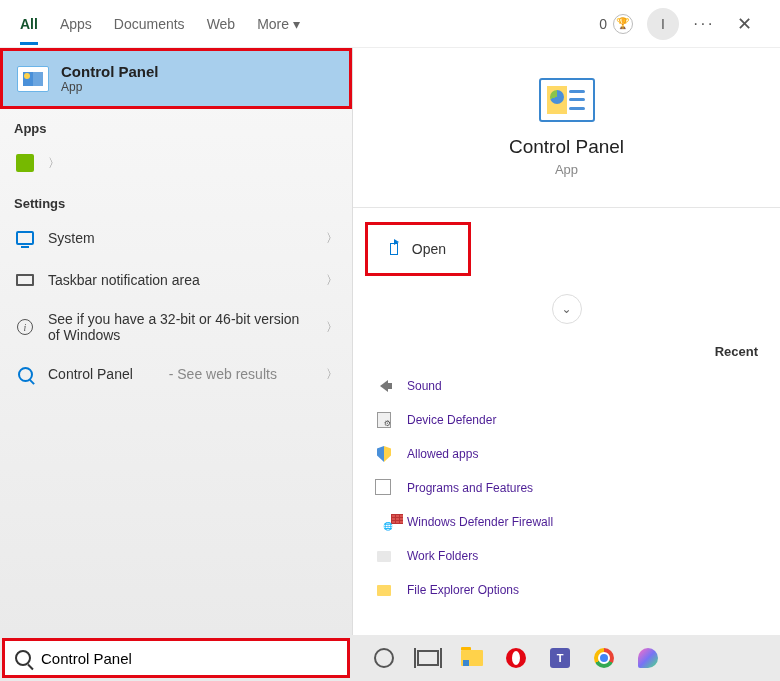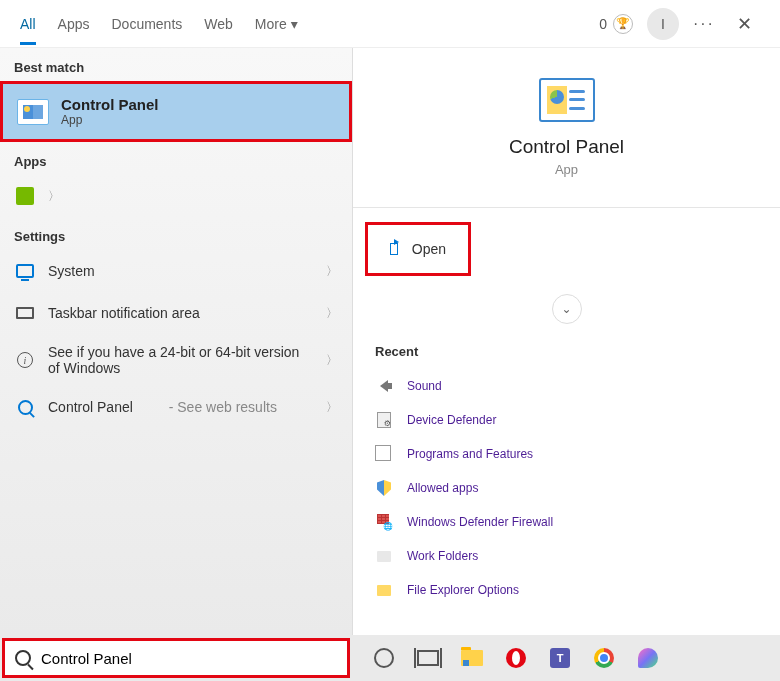--- a/index.html
+++ b/index.html
@@ -1,21 +1,21 @@
 <!DOCTYPE html>
 <html><head>
 <meta charset="utf-8">
 <style>
 * { box-sizing: border-box; margin: 0; padding: 0; font-family: "Segoe UI", -apple-system, sans-serif; }
 body { width: 780px; height: 681px; background: #f0f0f0; overflow: hidden; position: relative; }
 
 .header { height: 48px; background: #fff; display: flex; align-items: center; padding: 0 20px; border-bottom: 1px solid #eee; }
 .tabs { display: flex; gap: 22px; flex: 1; }
 .tab { font-size: 14px; color: #666; padding: 12px 0; cursor: pointer; position: relative; }
-.tab.active { color: #0369a1; font-weight: 400; }
+.tab.active { color: #14532d; font-weight: 700; }
 .tab.active::after { content: ""; position: absolute; bottom: -1px; left: 0; right: 0; height: 3px; background: #0078d4; }
 .header-right { display: flex; align-items: center; gap: 14px; }
 .points { display: flex; align-items: center; gap: 6px; font-size: 14px; color: #555; }
 .trophy-icon { width: 20px; height: 20px; border-radius: 50%; border: 1px solid #bbb; display: flex; align-items: center; justify-content: center; font-size: 11px; }
 .avatar { width: 32px; height: 32px; border-radius: 50%; background: #e8e8e8; display: flex; align-items: center; justify-content: center; font-size: 14px; color: #555; }
 .more-dots { font-size: 16px; color: #555; cursor: pointer; letter-spacing: 2px; }
 .close-btn { font-size: 18px; color: #555; cursor: pointer; padding: 4px 8px; }
 
 .main { display: flex; height: calc(100% - 48px - 46px); }
 .left-panel { width: 352px; background: linear-gradient(to bottom, #f8f8f8, #eaeaea); overflow-y: auto; }
@@ -53,21 +53,21 @@
 .preview-title { font-size: 19px; font-weight: 400; color: #222; margin-bottom: 4px; }
 .preview-sub { font-size: 13px; color: #888; }
 
 .preview-sep { border-top: 1px solid #e5e5e5; margin: 10px 0 0; }
 .open-row { display: flex; align-items: center; gap: 14px; padding: 16px 22px; border: 3px solid #e30613; margin: 14px 12px 0; cursor: pointer; width: 106px; }
 .open-icon { width: 16px; height: 12px; border: 1.5px solid #0078d4; position: relative; }
 .open-icon::after { content: ""; position: absolute; width: 0; height: 0; border-left: 5px solid #0078d4; border-top: 3px solid transparent; border-bottom: 3px solid transparent; top: -5px; right: -2px; }
 .open-label { font-size: 14px; color: #333; }
 .expand-chevron { width: 30px; height: 30px; border: 1px solid #ddd; border-radius: 50%; display: flex; align-items: center; justify-content: center; margin: 18px auto 10px; cursor: pointer; color: #666; font-size: 12px; }
 
-.recent-section { padding: 10px 22px; }
+.recent-section { padding: 10px 22px; text-align: right; }
 .recent-header { font-size: 13px; font-weight: 600; color: #333; margin-bottom: 10px; }
 .recent-item { display: flex; align-items: center; gap: 14px; padding: 8px 0; cursor: pointer; font-size: 12px; color: #4c1d95; }
 .recent-icon { width: 18px; height: 18px; display: flex; align-items: center; justify-content: center; flex-shrink: 0; }
 
 .bottom { position: absolute; bottom: 0; left: 0; right: 0; height: 46px; display: flex; align-items: center; background: #eaeaea; }
 .search-box { flex: 0 0 348px; height: 40px; background: #fff; border: 3px solid #e30613; display: flex; align-items: center; padding: 0 10px; gap: 10px; margin: 0 2px; }
 .search-icon-lg { width: 16px; height: 16px; border: 2px solid #333; border-radius: 50%; position: relative; flex-shrink: 0; }
 .search-icon-lg::after { content: ""; position: absolute; width: 7px; height: 2px; background: #333; transform: rotate(45deg); bottom: -4px; right: -5px; }
 .search-input { border: none; outline: none; font-size: 15px; flex: 1; }
 .taskbar-icons { display: flex; align-items: center; gap: 16px; padding: 0 18px; }
@@ -116,21 +116,20 @@
       <span class="trophy-icon">🏆</span>
     </div>
     <div class="avatar">I</div>
     <div class="more-dots">···</div>
     <div class="close-btn">✕</div>
   </div>
 </div>
 
 <div class="main">
   <div class="left-panel">
-    <div class="section-header">Best match</div>
     <div class="best-match">
       <div class="icon-box">
           <div class="cp-mini"></div>
         </div>
       <div>
         <div class="title">Control Panel</div>
         <div class="subtitle">App</div>
       </div>
     </div>
 
@@ -154,21 +153,21 @@
       <div class="list-icon">
           <div class="taskbar-ico"></div>
         </div>
       <div class="list-label">Taskbar notification area</div>
       <div class="chevron">〉</div>
     </div>
     <div class="list-item">
       <div class="list-icon">
           <div class="info-icon">i</div>
         </div>
-      <div class="list-label">See if you have a 24-bit or 64-bit version of Windows</div>
+      <div class="list-label">See if you have a 32-bit or 46-bit version of Windows</div>
       <div class="chevron">〉</div>
     </div>
 
     <div class="list-item">
       <div class="list-icon">
           <div class="search-icon-sm"></div>
         </div>
       <div class="list-label"><span>Control Panel</span><span class="list-sub"> - See web results</span></div>
       <div class="chevron">〉</div>
     </div>
@@ -204,29 +203,29 @@
           <span>Sound</span>
         </div>
       <div class="recent-item">
           <div class="recent-icon">
             <div class="devmgr-shape"></div>
           </div>
           <span>Device Defender</span>
         </div>
       <div class="recent-item">
           <div class="recent-icon">
+            <div class="shield-shape"></div>
+          </div>
+          <span>Allowed apps</span>
+        </div>
+      <div class="recent-item">
+          <div class="recent-icon">
             <div class="prog-shape"></div>
           </div>
           <span>Programs and Features</span>
-        </div>
-      <div class="recent-item">
-          <div class="recent-icon">
-            <div class="shield-shape"></div>
-          </div>
-          <span>Allowed apps</span>
         </div>
       <div class="recent-item">
           <div class="recent-icon">
             <div class="firewall-shape"></div>
           </div>
           <span>Windows Defender Firewall</span>
         </div>
       <div class="recent-item">
           <div class="recent-icon">
             <div class="workfolder-shape"></div>

